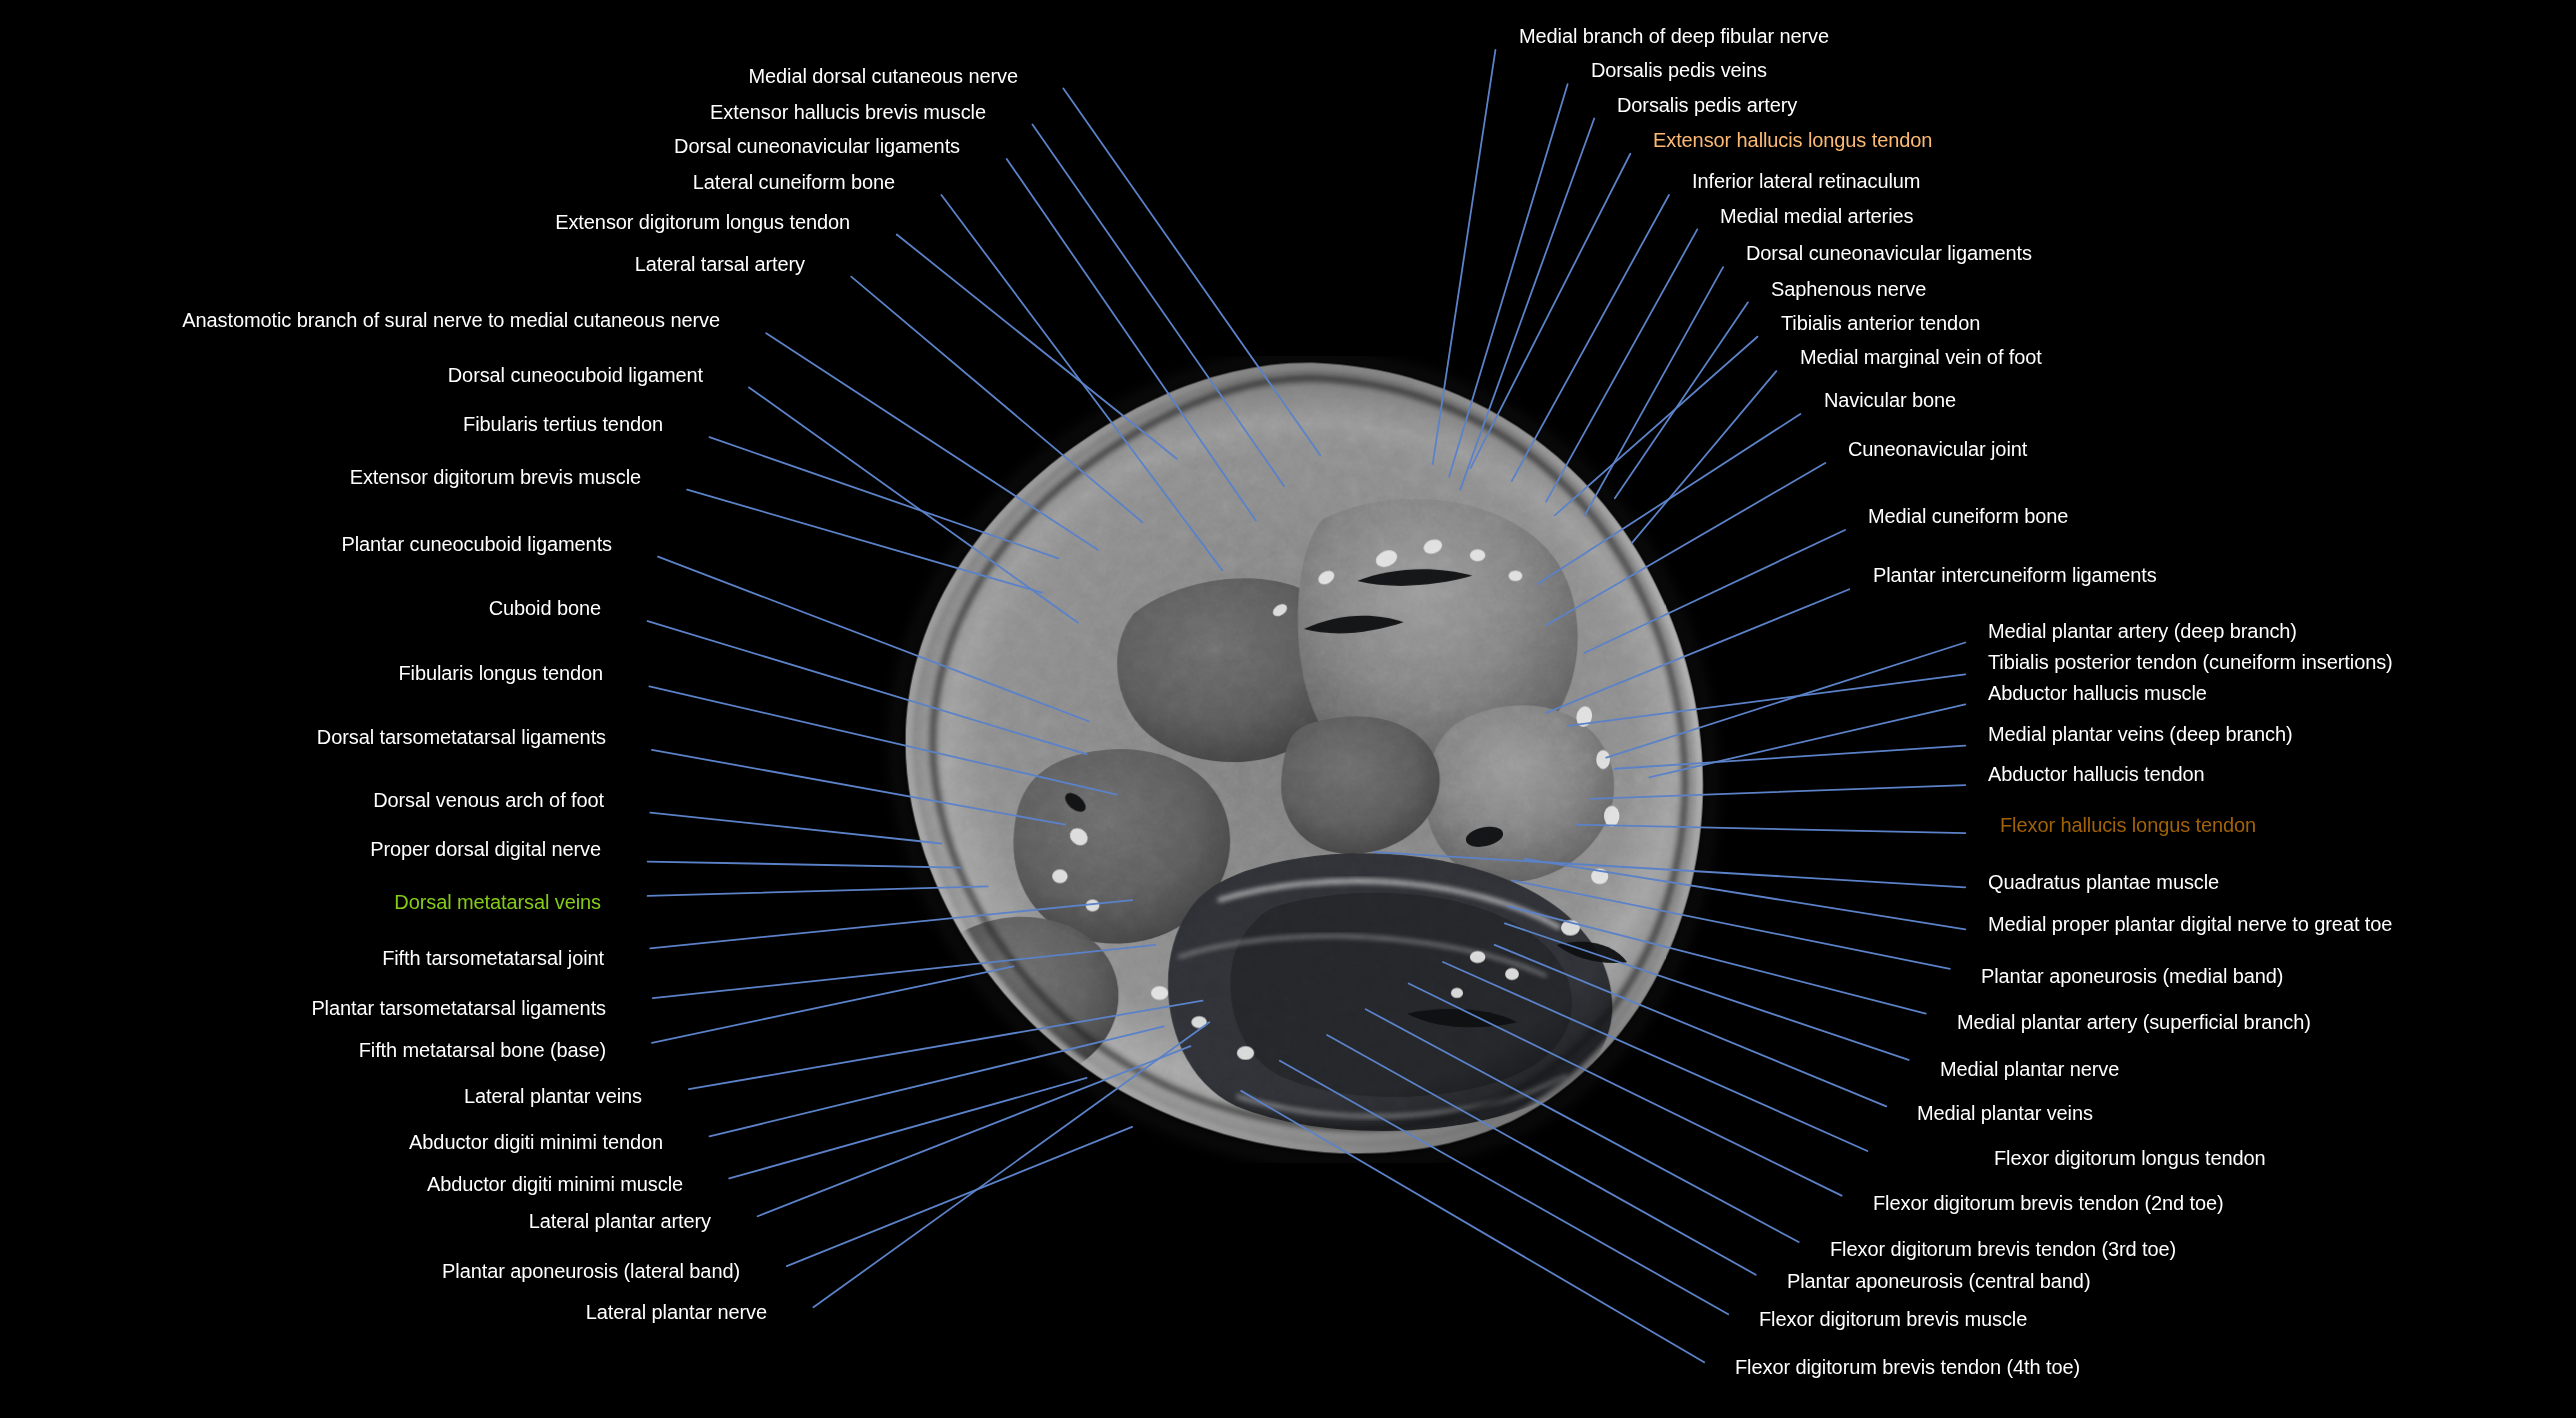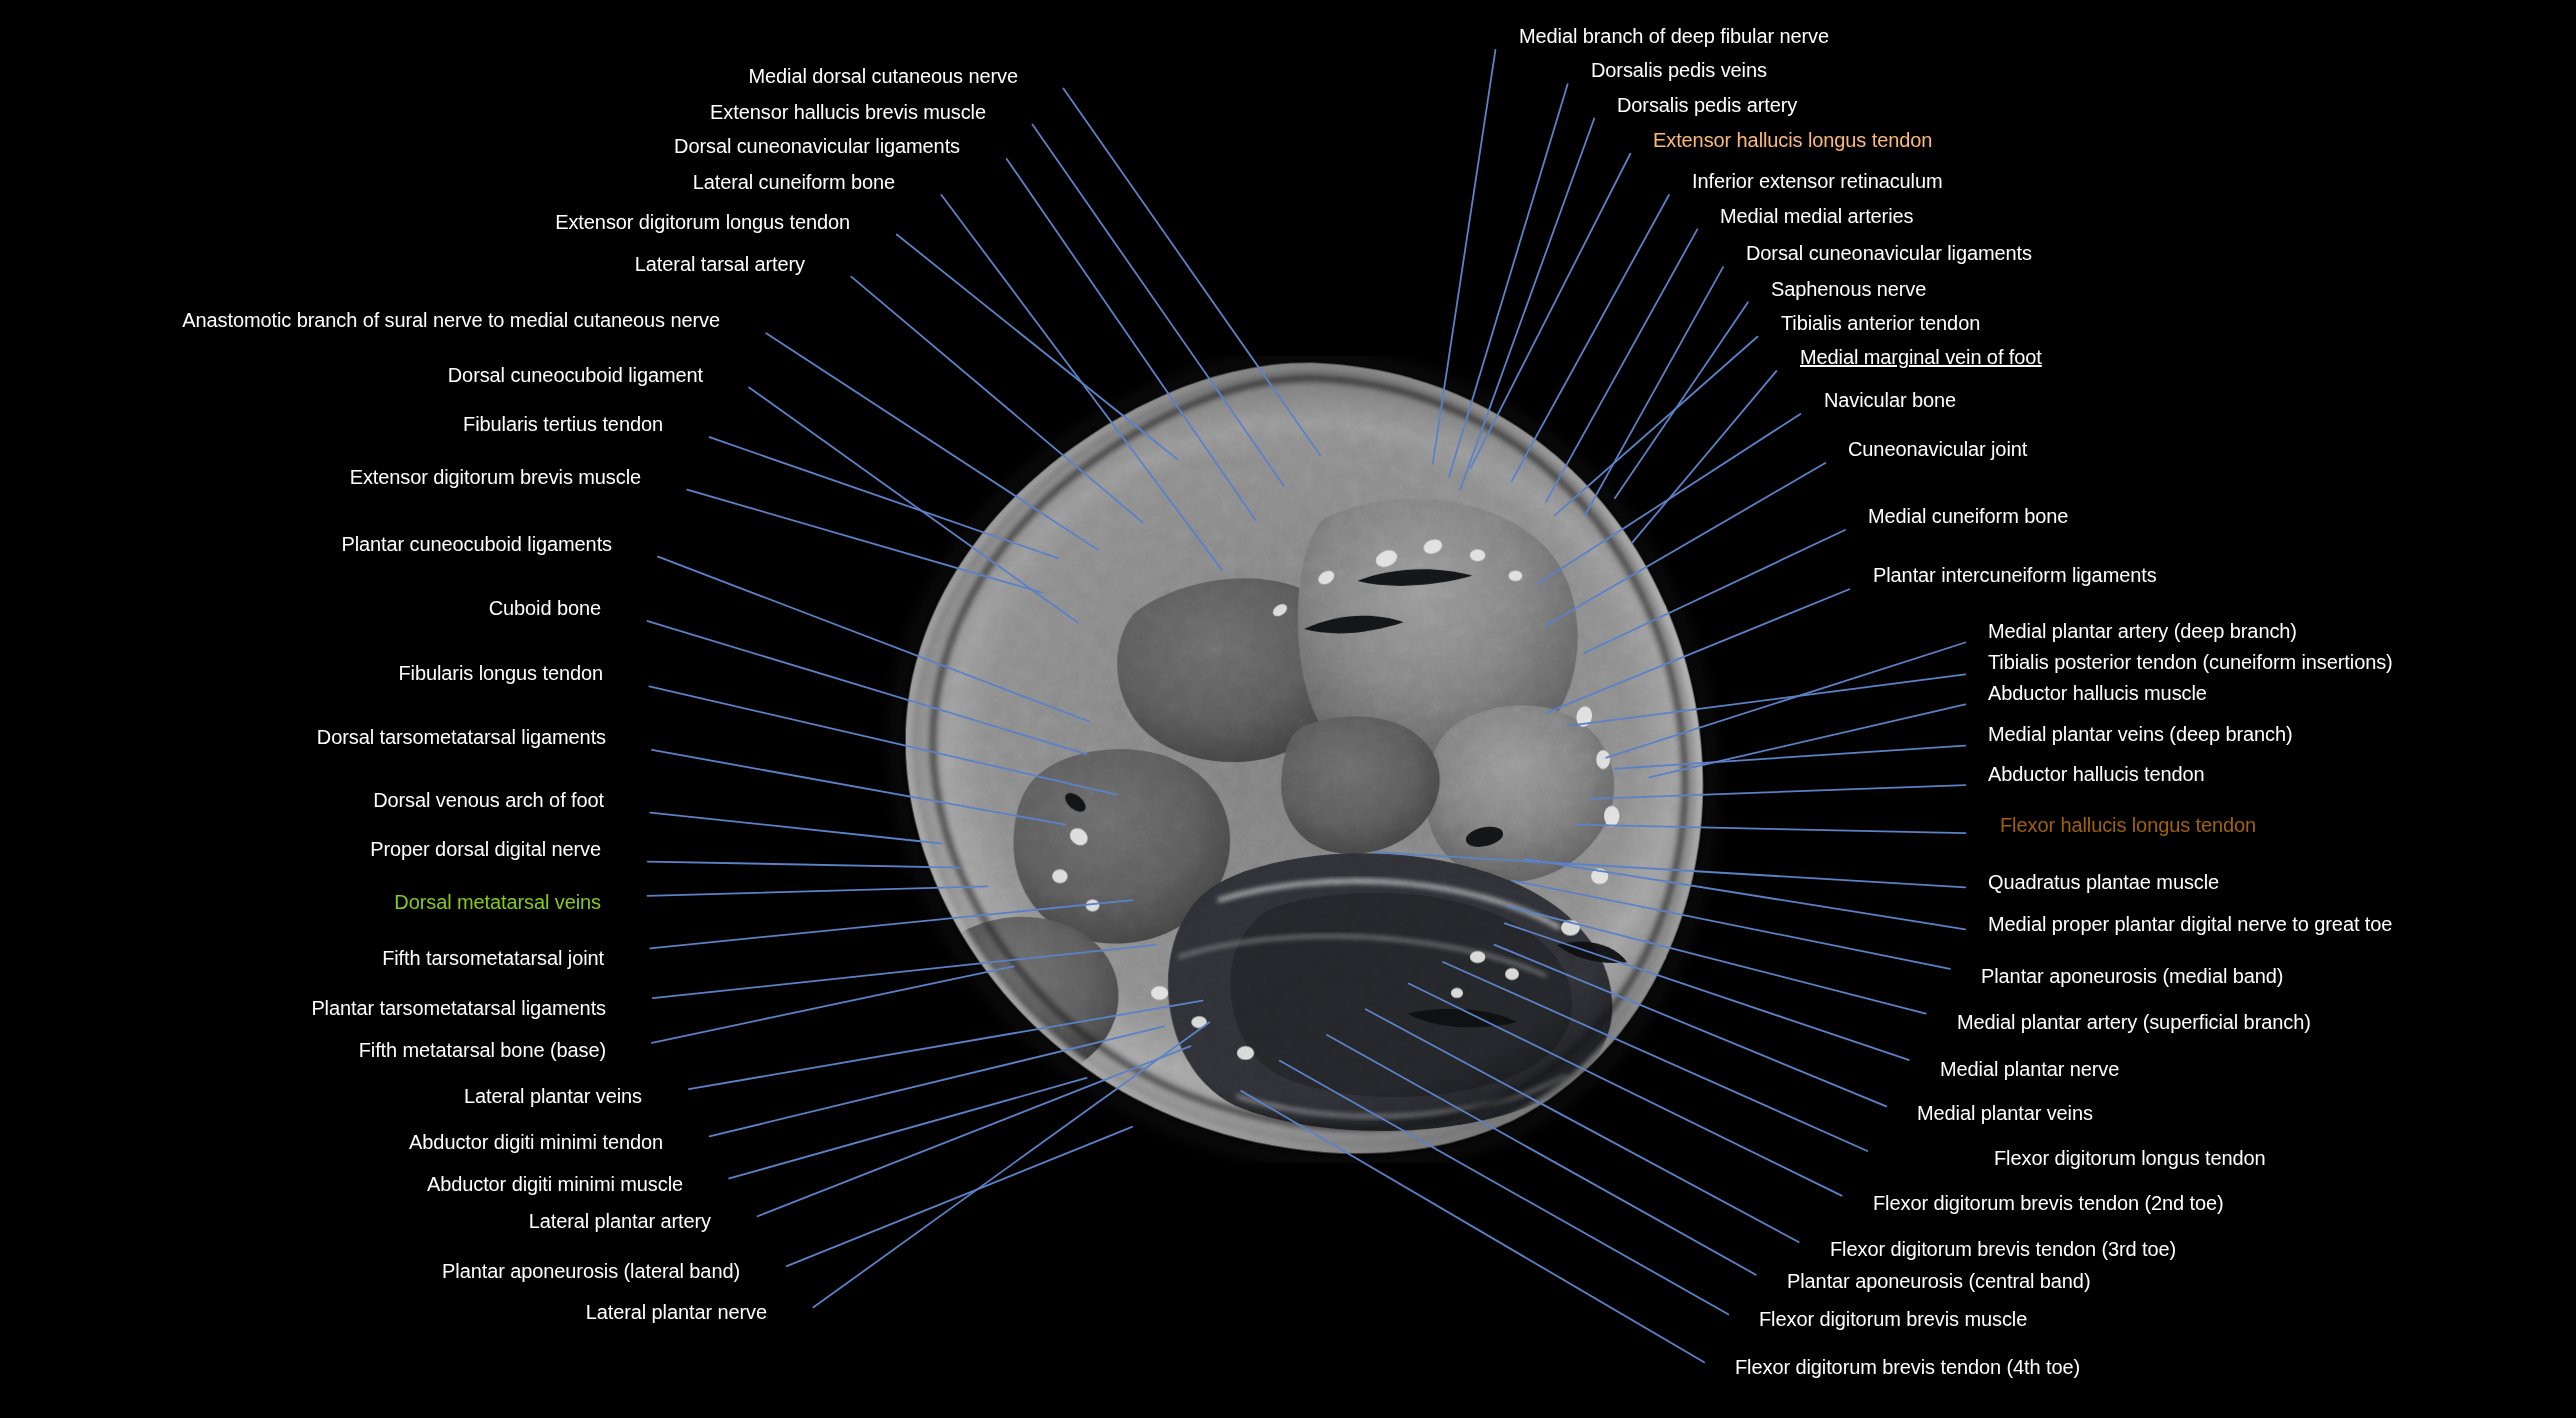--- a/index.html
+++ b/index.html
@@ -299,26 +299,26 @@
       <div class="lbl left" style="left: 683px; top: 1184px; color: rgb(255, 255, 255);">Abductor digiti minimi muscle</div>
       <div class="lbl left" style="left: 711px; top: 1221px; color: rgb(255, 255, 255);">Lateral plantar artery</div>
       <div class="lbl left" style="left: 740px; top: 1271px; color: rgb(255, 255, 255);">Plantar aponeurosis (lateral band)</div>
       <div class="lbl left" style="left: 767px; top: 1312px; color: rgb(255, 255, 255);">Lateral plantar nerve</div>
     </div>
   <div id="labels-right">
       <div class="lbl right" style="left: 1519px; top: 36px; color: rgb(255, 255, 255);">Medial branch of deep fibular nerve</div>
       <div class="lbl right" style="left: 1591px; top: 70px; color: rgb(255, 255, 255);">Dorsalis pedis veins</div>
       <div class="lbl right" style="left: 1617px; top: 105px; color: rgb(255, 255, 255);">Dorsalis pedis artery</div>
       <div class="lbl right" style="left: 1653px; top: 140px; color: #fdba74; text-align: center;">Extensor hallucis longus tendon</div>
-      <div class="lbl right" style="left: 1692px; top: 181px; color: rgb(255, 255, 255);">Inferior extensor retinaculum</div>
+      <div class="lbl right" style="left: 1692px; top: 181px; color: rgb(255, 255, 255);">Inferior lateral retinaculum</div>
       <div class="lbl right" style="left: 1720px; top: 216px; color: rgb(255, 255, 255);">Medial medial arteries</div>
       <div class="lbl right" style="left: 1746px; top: 253px; color: rgb(255, 255, 255);">Dorsal cuneonavicular ligaments</div>
       <div class="lbl right" style="left: 1771px; top: 289px; color: rgb(255, 255, 255);">Saphenous nerve</div>
       <div class="lbl right" style="left: 1781px; top: 323px; color: rgb(255, 255, 255);">Tibialis anterior tendon</div>
-      <div class="lbl right" style="left: 1800px; top: 357px; color: rgb(255, 255, 255); text-decoration: underline;">Medial marginal vein of foot</div>
+      <div class="lbl right" style="left: 1800px; top: 357px; color: rgb(255, 255, 255);">Medial marginal vein of foot</div>
       <div class="lbl right" style="left: 1824px; top: 400px; color: rgb(255, 255, 255);">Navicular bone</div>
       <div class="lbl right" style="left: 1848px; top: 449px; color: rgb(255, 255, 255);">Cuneonavicular joint</div>
       <div class="lbl right" style="left: 1868px; top: 516px; color: rgb(255, 255, 255);">Medial cuneiform bone</div>
       <div class="lbl right" style="left: 1873px; top: 575px; color: rgb(255, 255, 255);">Plantar intercuneiform ligaments</div>
       <div class="lbl right" style="left: 1988px; top: 631px; color: rgb(255, 255, 255);">Medial plantar artery (deep branch)</div>
       <div class="lbl right" style="left: 1988px; top: 662px; color: rgb(255, 255, 255);">Tibialis posterior tendon (cuneiform insertions)</div>
       <div class="lbl right" style="left: 1988px; top: 693px; color: rgb(255, 255, 255);">Abductor hallucis muscle</div>
       <div class="lbl right" style="left: 1988px; top: 734px; color: rgb(255, 255, 255);">Medial plantar veins (deep branch)</div>
       <div class="lbl right" style="left: 1988px; top: 774px; color: rgb(255, 255, 255);">Abductor hallucis tendon</div>
       <div class="lbl right" style="left: 2000px; top: 825px; color: #a16207;">Flexor hallucis longus tendon</div>

